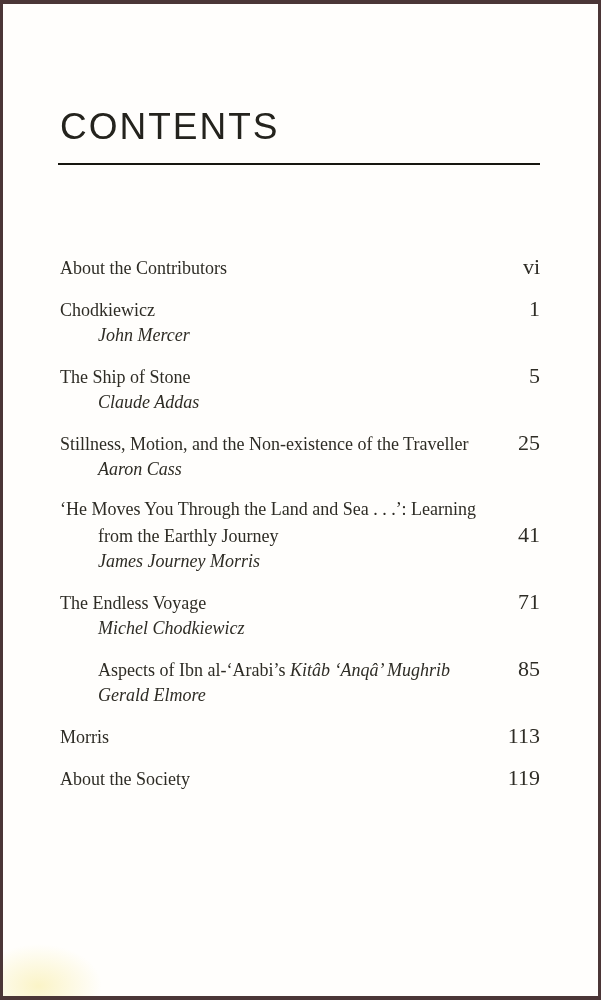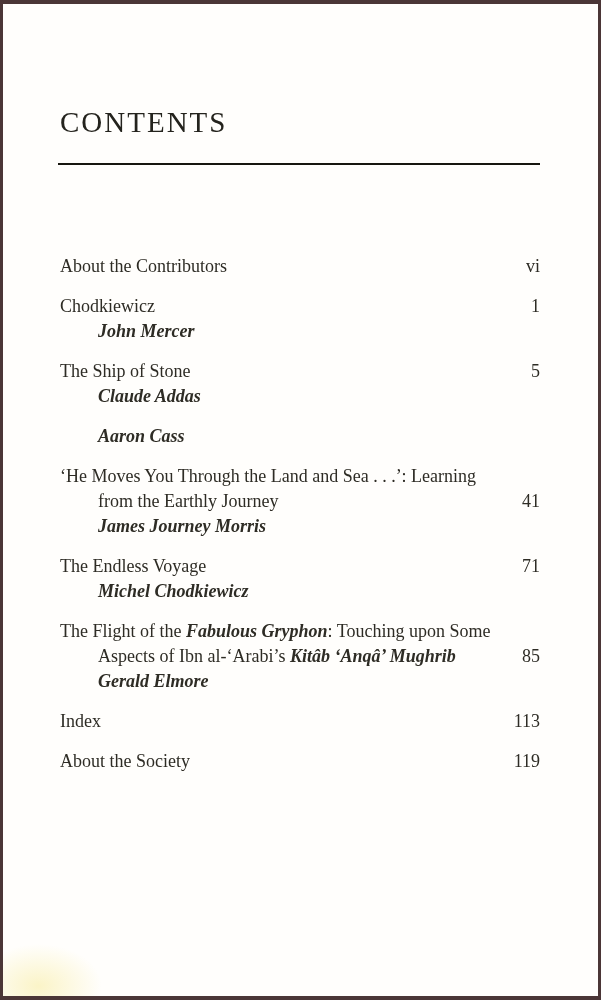--- a/index.html
+++ b/index.html
@@ -21,22 +21,22 @@
     background:
       radial-gradient(ellipse 90px 60px at 6% 99%, rgba(250,242,190,0.85) 0%, rgba(255,255,252,0) 70%),
       var(--paper);
     border: solid var(--scan-border);
     border-width: 4px 3px 4px 3px;
     overflow: hidden;
   }
   .page-title {
     position: absolute;
     left: 57px; top: 102px;
-    font-family: Liberation Serif, serif;
-    font-size: 29px;
+    font-family: Liberation Sans, sans-serif;
+    font-size: 37px;
     font-weight: normal;
     letter-spacing: 2px;
     color: #24231d;
   }
   .title-rule {
     position: absolute;
     left: 55px; top: 159px;
     width: 482px; height: 2px;
     background: var(--rule);
   }
@@ -49,26 +49,26 @@
   .toc-line {
     display: flex;
     align-items: baseline;
     font-size: 18px;
     line-height: 25px;
     white-space: nowrap;
     gap: 16px;
   }
   .toc-line .line-text { white-space: nowrap; }
   .toc-line.indent { padding-left: 38px; }
-  .it { font-style: italic; font-weight: bold; }
+  .it { font-style: italic; }
   .toc-page-number {
     margin-left: auto;
     padding-left: 10px;
     text-align: center;
-    font-size: 18px;
+    font-size: 22px;
     line-height: 25px;
   }
 </style>
 </head>
 <body>
 
 <div class="scan-page">
   <h1 class="page-title">CONTENTS</h1>
   <div class="title-rule"></div>
   <div class="toc-list">
@@ -90,20 +90,24 @@
       <div class="toc-entry">
         <div class="toc-line">
           <span class="line-text"><span>The Ship of Stone</span></span>
           <span class="toc-page-number">5</span>
         </div>
         <div class="toc-line indent">
           <span class="line-text"><span class="it">Claude Addas</span></span>
         </div>
       </div>
       <div class="toc-entry">
+        <div class="toc-line">
+          <span class="line-text"><span>Stillness, Motion, and the Non-existence of the Traveller</span></span>
+          <span class="toc-page-number">25</span>
+        </div>
         <div class="toc-line indent">
           <span class="line-text"><span class="it">Aaron Cass</span></span>
         </div>
       </div>
       <div class="toc-entry">
         <div class="toc-line">
           <span class="line-text"><span>‘He Moves You Through the Land and Sea . . .’: Learning</span></span>
         </div>
         <div class="toc-line indent">
           <span class="line-text"><span>from the Earthly Journey</span></span>
@@ -116,34 +120,31 @@
       <div class="toc-entry">
         <div class="toc-line">
           <span class="line-text"><span>The Endless Voyage</span></span>
           <span class="toc-page-number">71</span>
         </div>
         <div class="toc-line indent">
           <span class="line-text"><span class="it">Michel Chodkiewicz</span></span>
         </div>
       </div>
       <div class="toc-entry">
-        <div class="toc-line">
-          <span class="line-text"><span>The Flight of the </span><span class="it">Fabulous Gryphon</span><span>: Touching upon Some</span></span>
-        </div>
         <div class="toc-line indent">
           <span class="line-text"><span>Aspects of Ibn al-‘Arabi’s </span><span class="it">Kitâb ‘Anqâ’ Mughrib</span></span>
           <span class="toc-page-number">85</span>
         </div>
         <div class="toc-line indent">
           <span class="line-text"><span class="it">Gerald Elmore</span></span>
         </div>
       </div>
       <div class="toc-entry">
         <div class="toc-line">
-          <span class="line-text"><span>Index</span></span>
+          <span class="line-text"><span>Morris</span></span>
           <span class="toc-page-number">113</span>
         </div>
       </div>
       <div class="toc-entry">
         <div class="toc-line">
           <span class="line-text"><span>About the Society</span></span>
           <span class="toc-page-number">119</span>
         </div>
       </div>
     </div>

